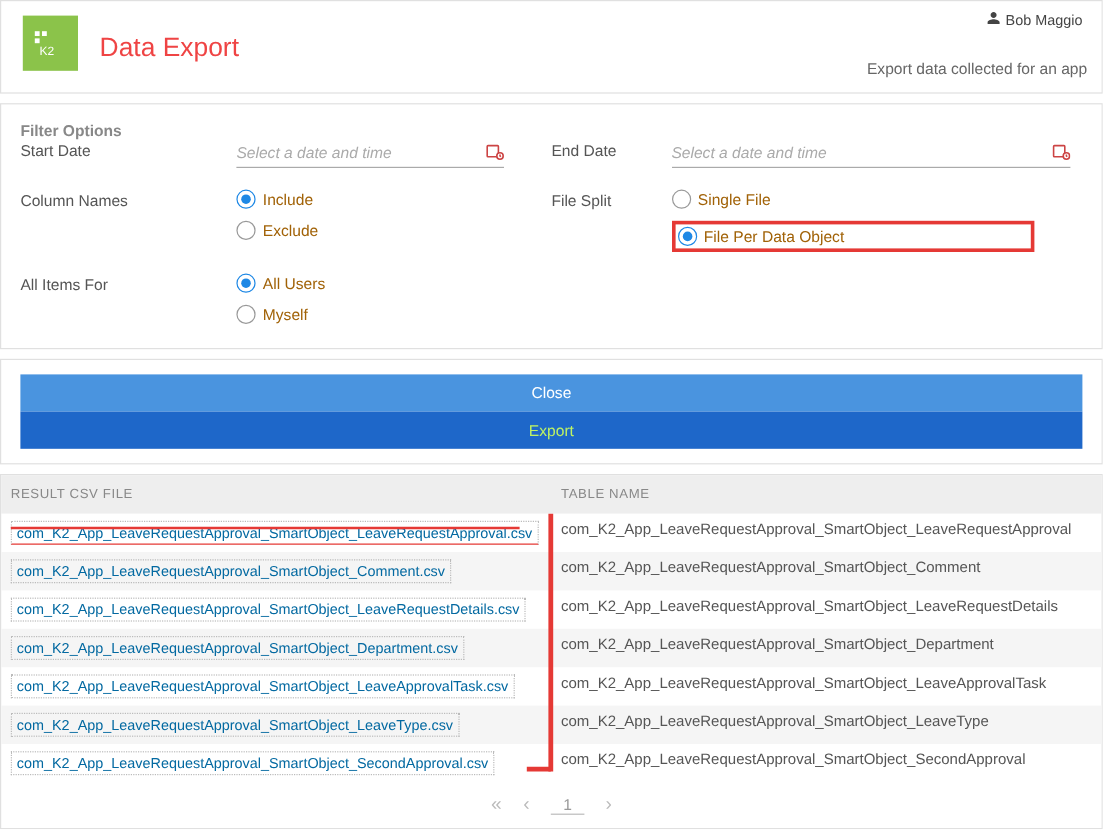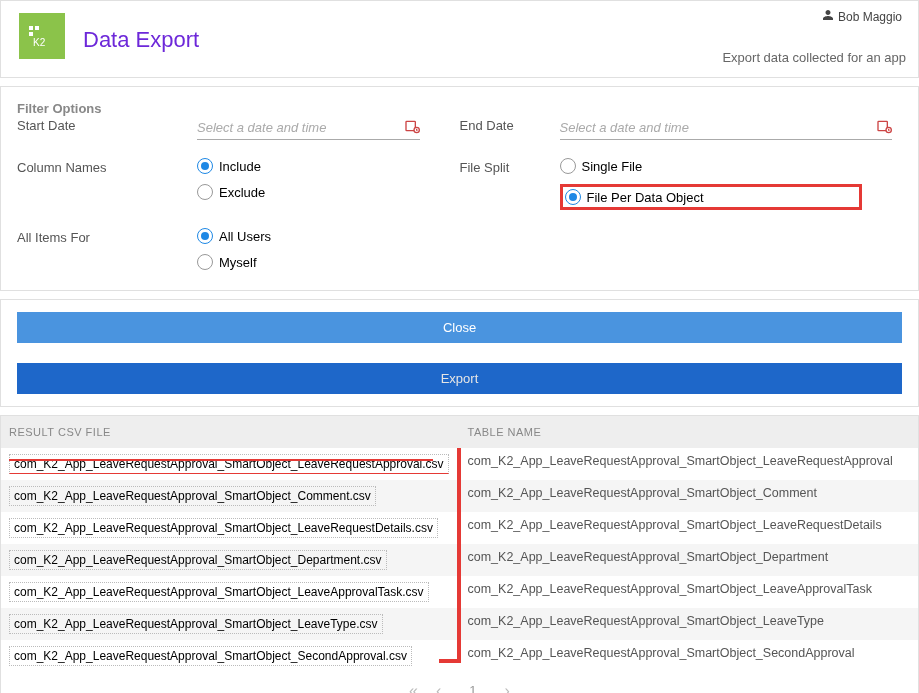--- a/index.html
+++ b/index.html
@@ -1,50 +1,50 @@
 <!DOCTYPE html>
 <html><head>
 <meta charset="utf-8">
 <style>
 * { box-sizing: border-box; margin: 0; padding: 0; }
 body { font-family: "Segoe UI", Arial, sans-serif; font-size: 13px; color: #555; background: #fff; width: 919px; }
 .topbar { display: flex; align-items: flex-start; padding: 12px 18px 18px 18px; border: 1px solid #e0e0e0; position: relative; }
 .logo { width: 46px; height: 46px; background: #8bc34a; display: flex; align-items: center; justify-content: center; margin-right: 18px; position: relative; }
 .logo svg { fill: #fff; }
-.page-title { font-size: 22px; font-weight: 300; color: #6d28d9; margin-top: 14px; }
+.page-title { font-size: 22px; font-weight: 300; color: #ef4444; margin-top: 14px; }
 .user-area { position: absolute; top: 8px; right: 16px; font-size: 12px; color: #444; display: flex; align-items: center; gap: 4px; text-align: center; }
 .user-icon svg { fill: #444; }
 .subtitle { position: absolute; bottom: 12px; right: 12px; font-size: 13px; color: #666; }
 .panel { border: 1px solid #e0e0e0; margin-top: 8px; padding: 14px 16px 20px 16px; }
 .panel-title { font-weight: 600; color: #888; font-size: 13px; }
 .row { display: flex; margin-bottom: 18px; align-items: flex-start; }
 .col-half { width: 50%; display: flex; align-items: flex-start; }
 .field-label { width: 180px; padding-top: 2px; font-size: 13px; color: #555; flex-shrink: 0; }
 .field-input { flex: 1; padding-right: 40px; }
 .date-input { width: 100%; position: relative; border-bottom: 1px solid #aaa; padding: 2px 0; display: flex; align-items: center; }
 .date-input .placeholder { color: #aaa; font-style: italic; font-size: 13px; flex: 1; }
 .date-input .cal-icon { color: #c44; }
 .radio-group { display: flex; flex-direction: column; gap: 10px; }
-.radio-item { display: flex; align-items: center; gap: 6px; font-size: 13px; color: #000000; }
+.radio-item { display: flex; align-items: center; gap: 6px; font-size: 13px; color: #a16207; }
 .radio-circle { width: 16px; height: 16px; border: 1.5px solid #999; border-radius: 50%; display: flex; align-items: center; justify-content: center; flex-shrink: 0; }
 .radio-circle.selected { border-color: #1e88e5; }
 .radio-circle.selected .dot { width: 8px; height: 8px; background: #1e88e5; border-radius: 50%; }
 .highlight-red { border: 3px solid #e53935; padding: 2px 6px 2px 2px; display: inline-flex; }
 .action-bar { border: 1px solid #e0e0e0; margin-top: 8px; padding: 12px 16px; display: flex; justify-content: space-between; flex-direction: column; }
 .btn { padding: 8px 22px; border: none; font-size: 13px; cursor: pointer; }
 .btn-close { background: #4a94df; color: #fff; }
-.btn-export { background: #1e67c9; color: #e5e5e5; margin-top: 20px; }
+.btn-export { background: #1e67c9; color: #bef264; }
 .results { border: 1px solid #e0e0e0; margin-top: 8px; position: relative; }
 .results-header { display: flex; background: #eee; }
 .results-header > div { width: 50%; padding: 10px 8px; font-size: 11px; color: #888; letter-spacing: 0.5px; }
 .results-body { position: relative; }
 .result-row { display: flex; }
 .result-row:nth-child(even) { background: #f5f5f5; }
 .result-cell { width: 50%; padding: 6px 8px; font-size: 12.5px; color: #555; }
-.csv-link { display: inline-block; color: #000000; border: 1px dotted #bbb; padding: 2px 4px; text-decoration: none; font-size: 12px; }
+.csv-link { display: inline-block; color: #0369a1; border: 1px dotted #bbb; padding: 2px 4px; text-decoration: none; font-size: 12px; }
 .csv-link.hl { border-bottom: 1px solid #e53935; }
 .red-bracket { position: absolute; pointer-events: none; }
 .pager { display: flex; justify-content: center; align-items: center; gap: 18px; padding: 10px 0; font-size: 16px; color: #bbb; }
 .pager .page-num { font-size: 13px; border-bottom: 1px solid #bbb; padding: 0 10px; color: #999; }
 </style>
 </head>
 <body>
 
 <div class="topbar">
   <div class="logo">

